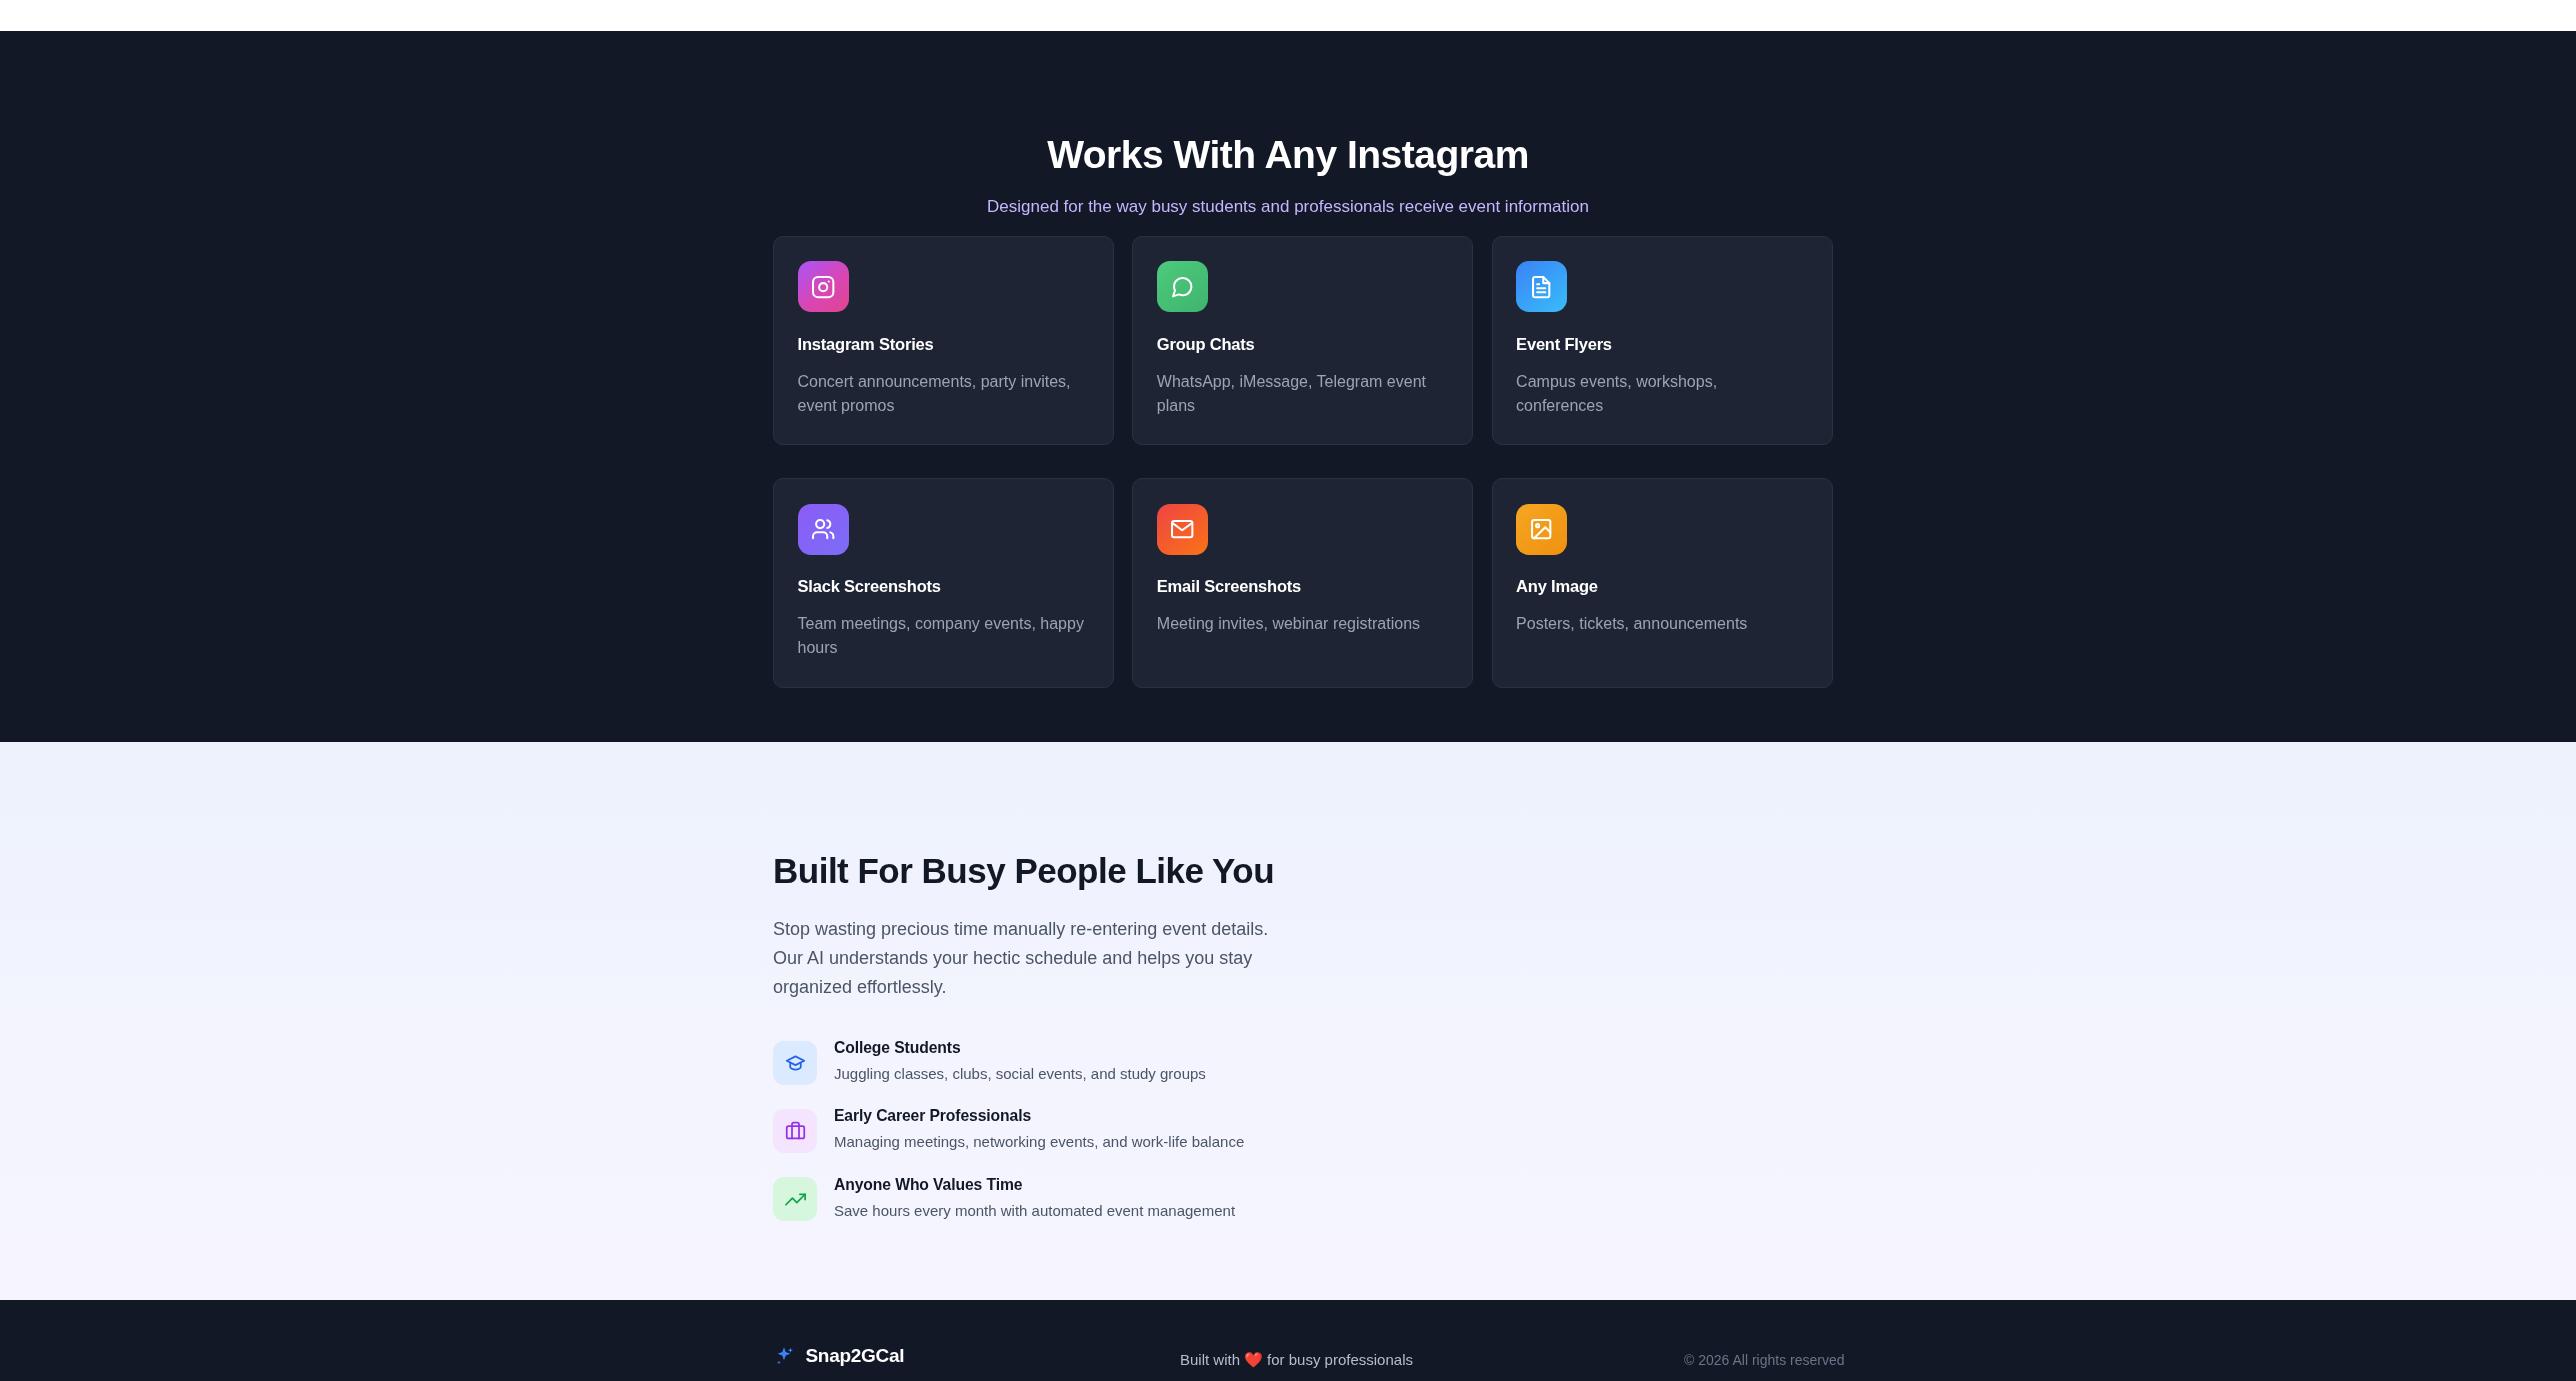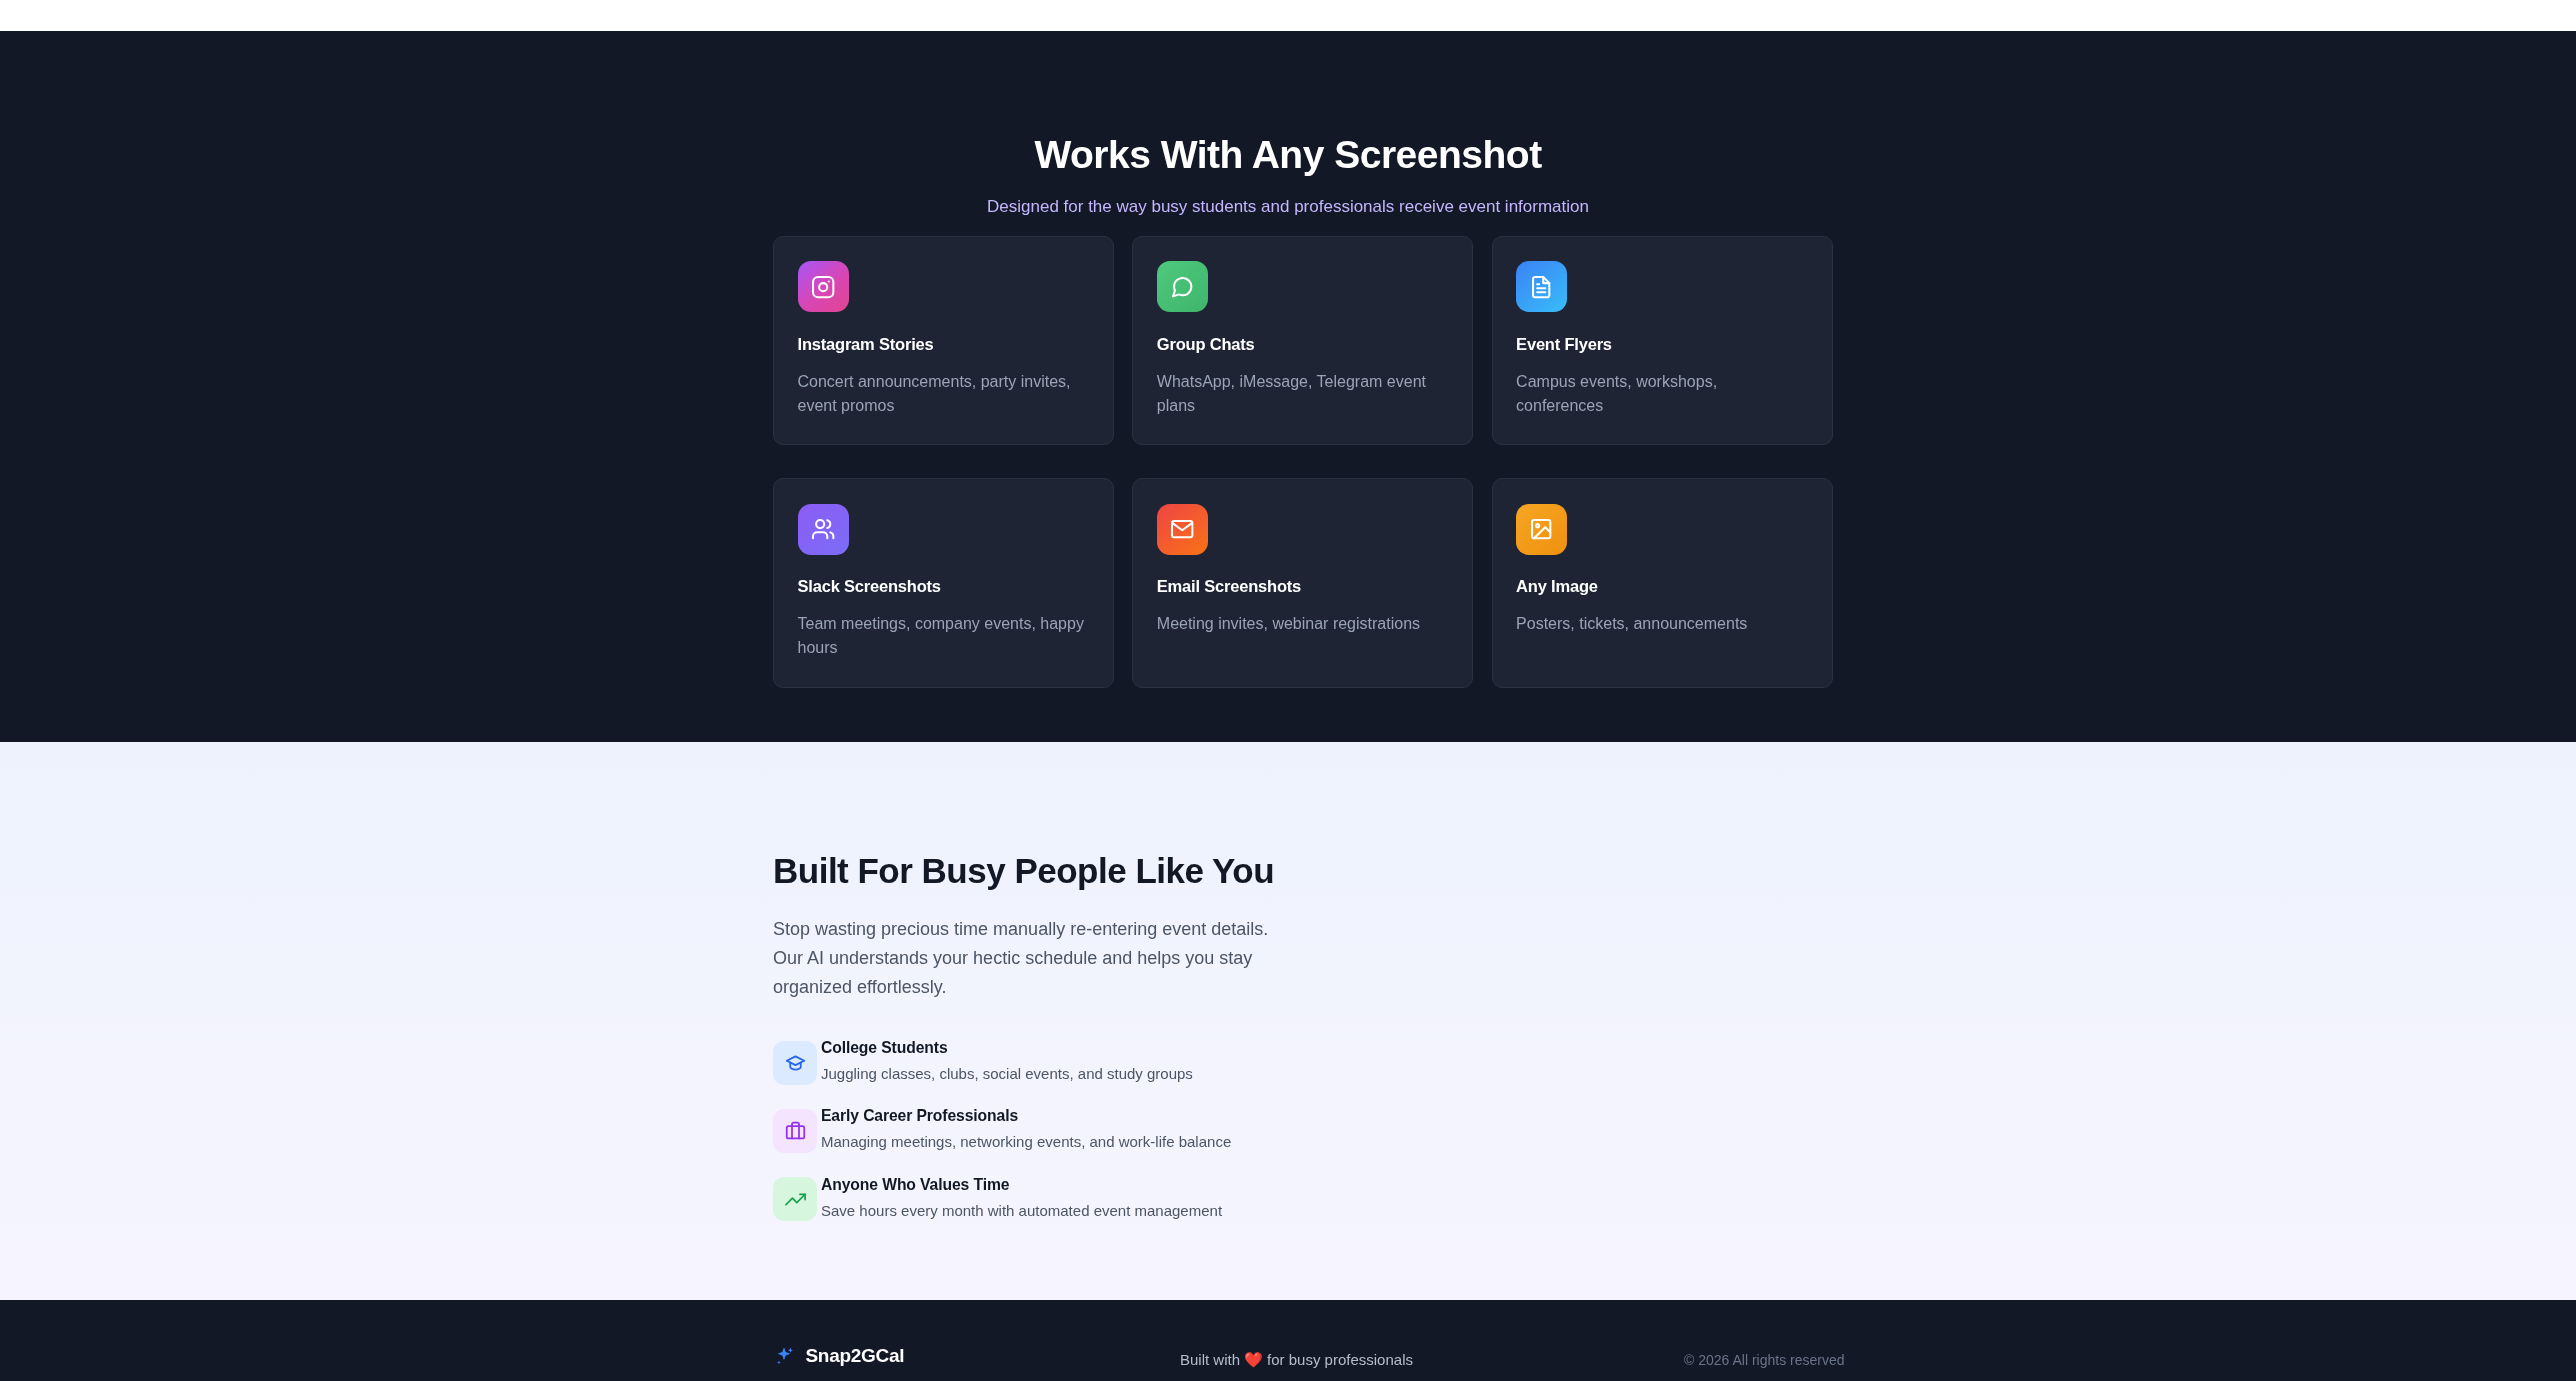--- a/index.html
+++ b/index.html
@@ -106,21 +106,21 @@
     margin-top: 23.5px;
     font-size: 18px;
     color: #4b5565;
     line-height: 1.62;
     max-width: 498px;
   }
   .benefits { margin-top: 37px; }
   .benefit {
     display: flex;
     align-items: flex-start;
-    gap: 4px;
+    gap: 17px;
     margin-bottom: 22.6px;
   }
   .b-chip {
     width: 44px; height: 44px;
     border-radius: 11.3px;
     flex: 0 0 44px;
     display: flex; align-items: center; justify-content: center;
     margin-top: 1.7px;
   }
   .b-chip svg { width: 21px; height: 21px; display: block; }
@@ -174,21 +174,21 @@
 </style>
 </head>
 <body>
 
 <div class="page">
 
   <div class="top-strip"></div>
 
   <section class="dark-section">
     <div class="section-head">
-      <h2 class="section-title">Works With Any Screenshot</h2>
+      <h2 class="section-title">Works With Any Instagram</h2>
       <p class="section-sub">Designed for the way busy students and professionals receive event information</p>
     </div>
   </section>
 
   <div class="card-grid">
 
     <div class="use-card">
       <div class="chip g-instagram">
         <svg viewBox="0 0 24 24" fill="none" stroke="#fff" stroke-width="2" stroke-linecap="round" stroke-linejoin="round">
           <rect x="2" y="2" width="20" height="20" rx="5"></rect>

